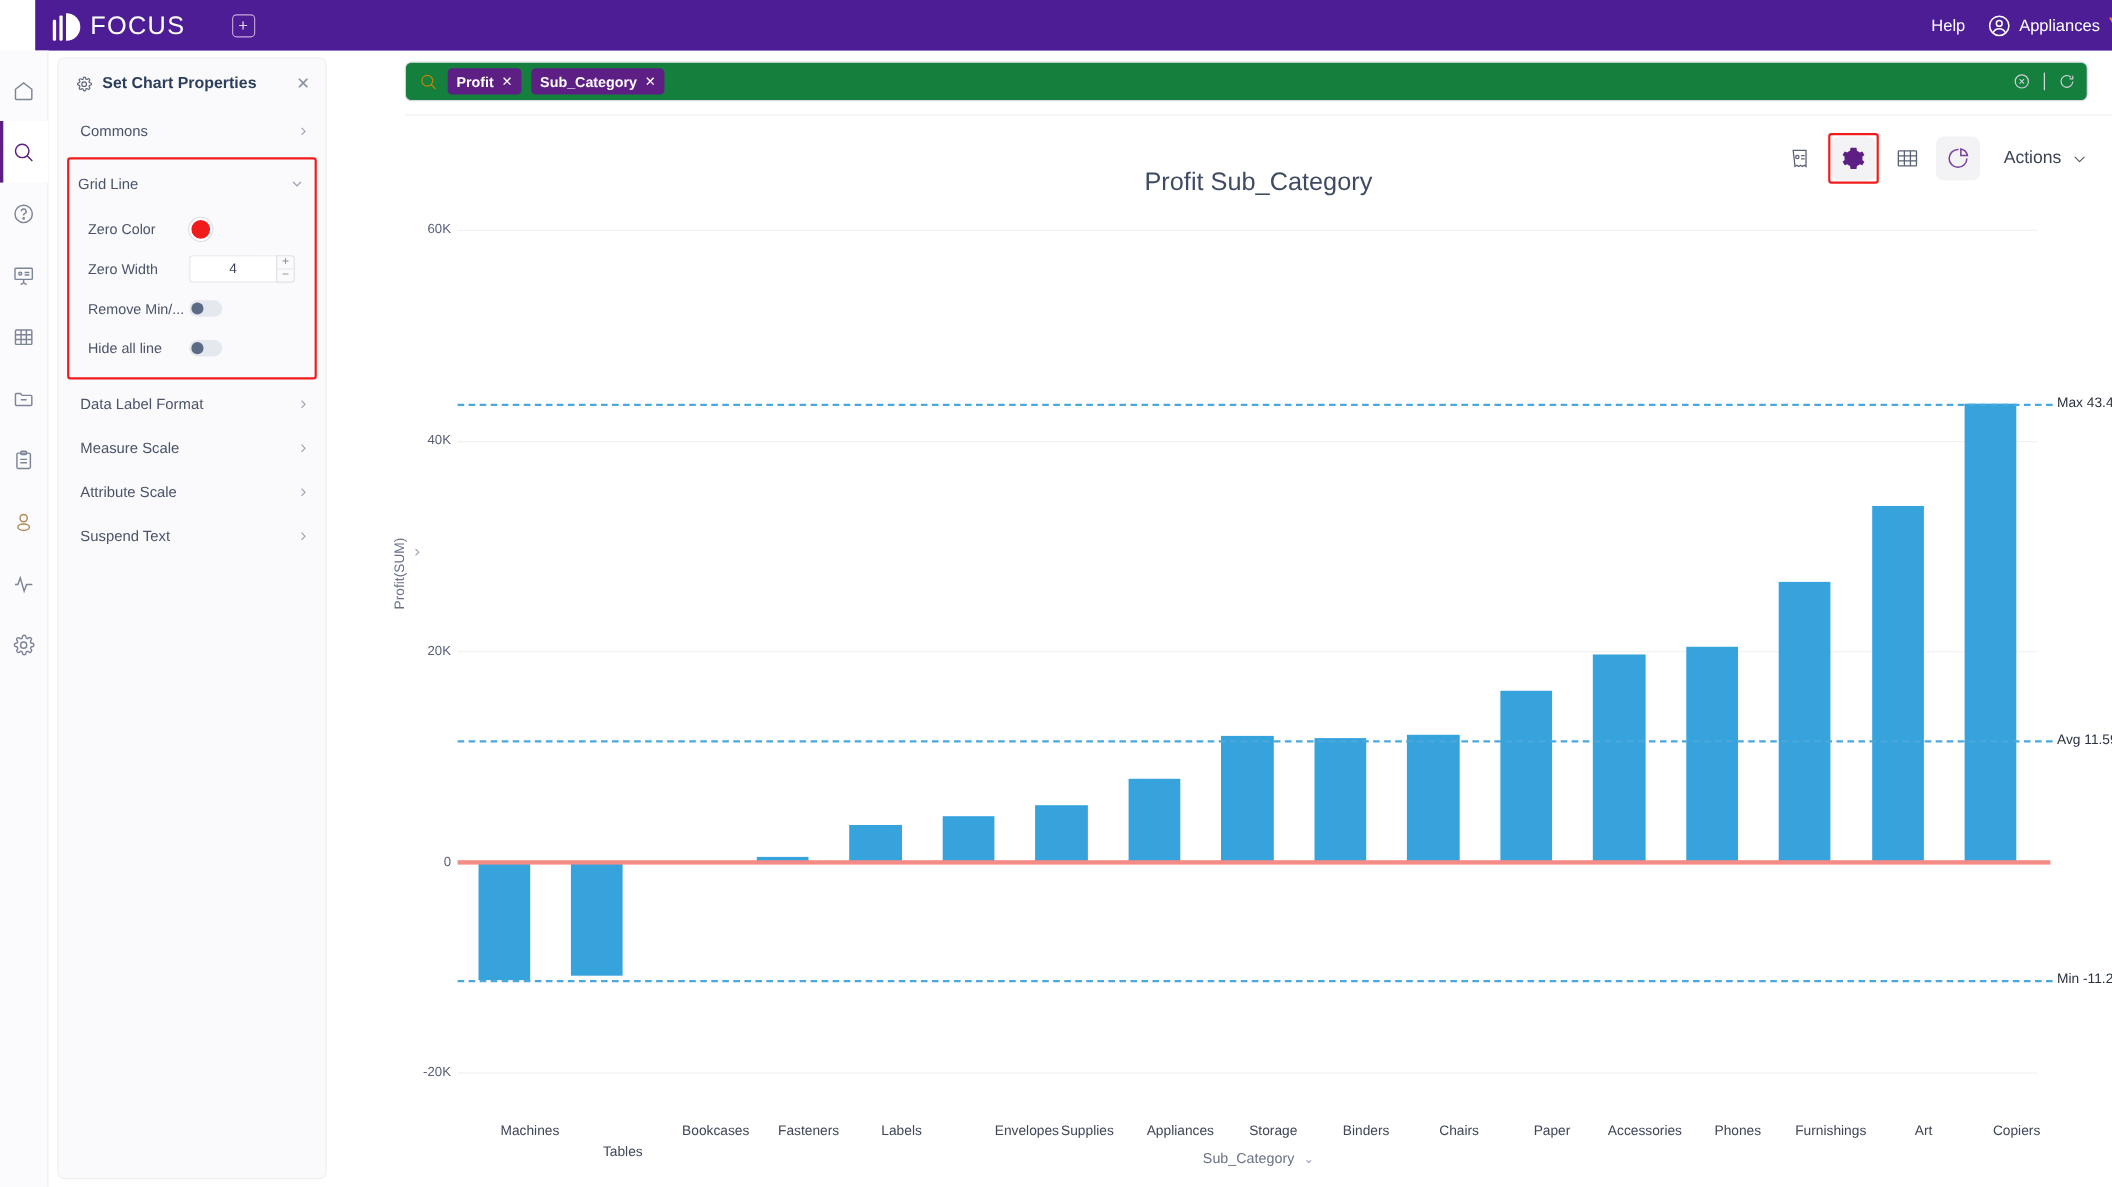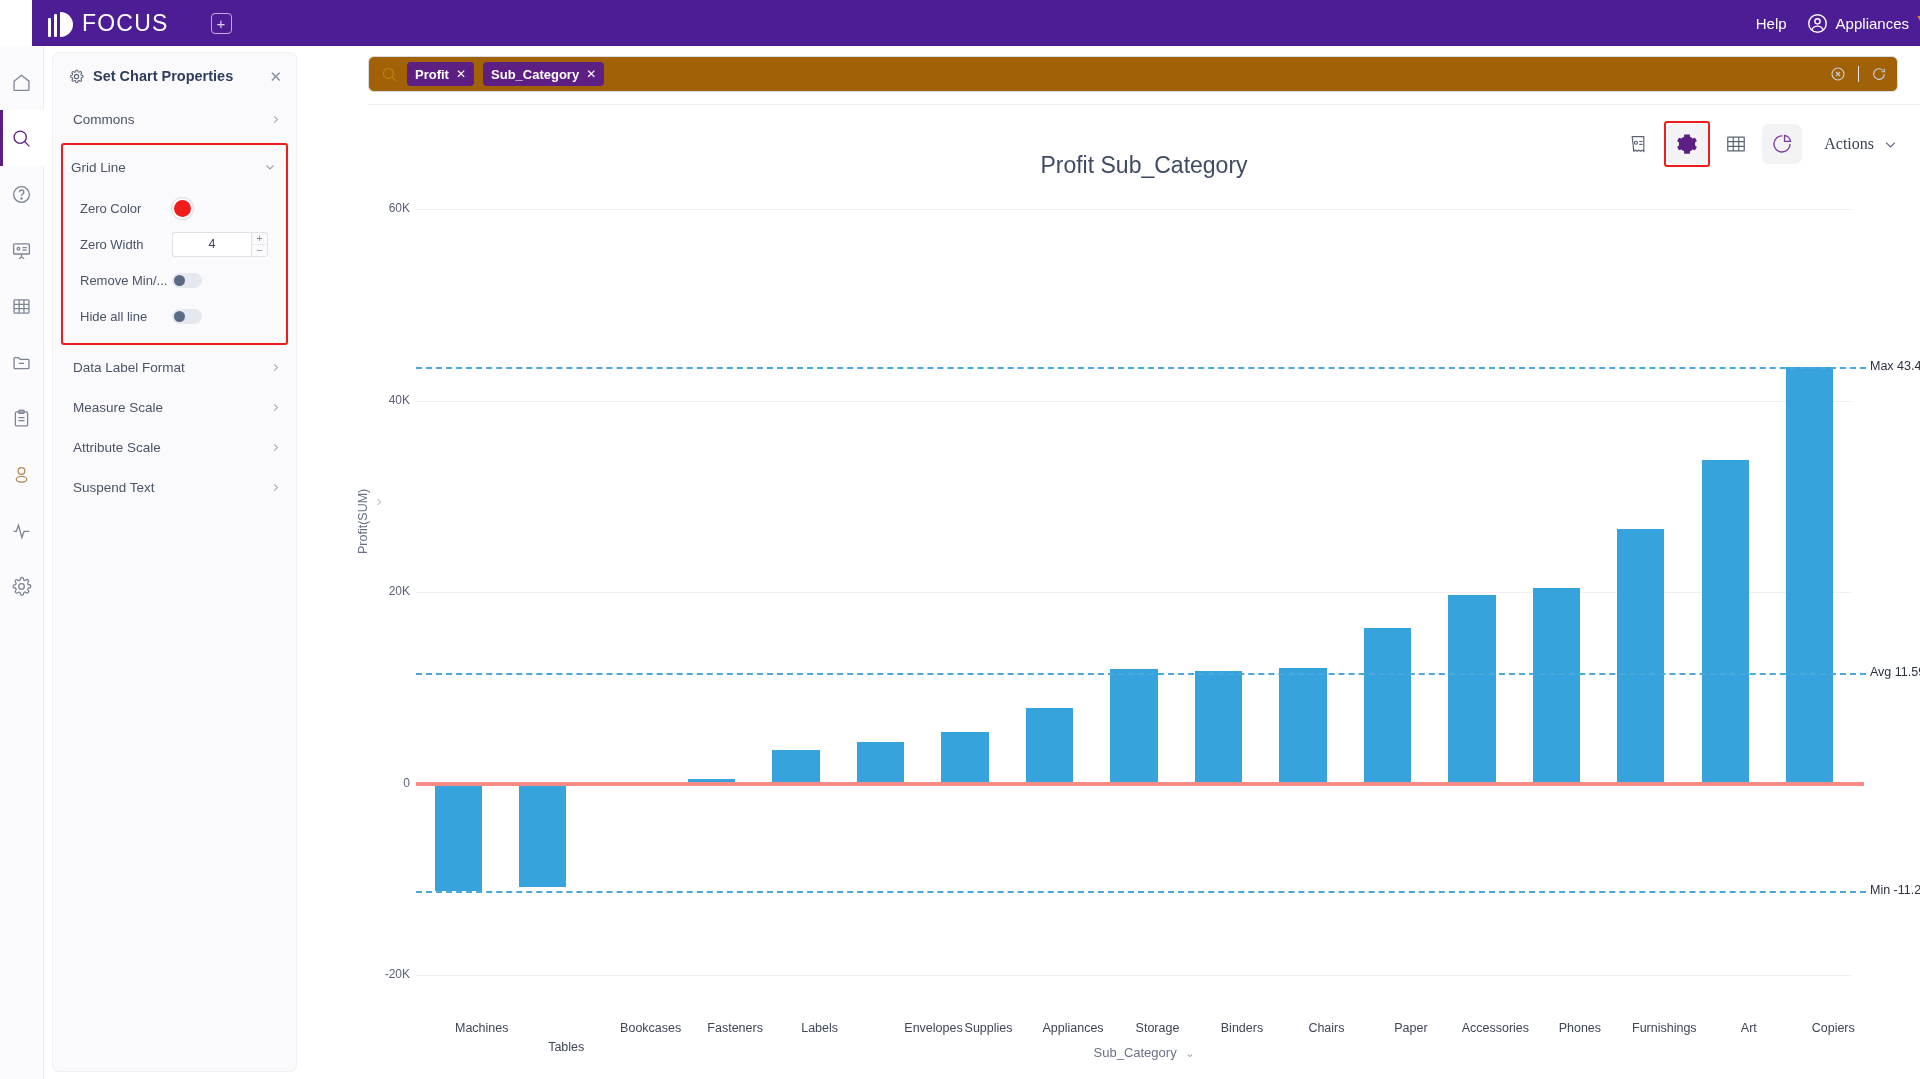--- a/index.html
+++ b/index.html
@@ -121,21 +121,21 @@
     width: 30px; height: 15px; border-radius: 8px;
     background: #e6e8ef; position: relative; cursor: pointer;
   }
   .toggle::after {
     content: ""; position: absolute; left: 2px; top: 2px;
     width: 11px; height: 11px; border-radius: 50%; background: #5b6a85;
   }
   
   .searchbar {
     position: absolute; top: 56px; left: 368px; width: 1530px; height: 36px;
-    border: 1px solid #d9dbe4; border-radius: 6px; background: #a16207;
+    border: 1px solid #d9dbe4; border-radius: 6px; background: #15803d;
     display: flex; align-items: center; padding: 0 10px 0 12px; gap: 9px;
   }
   .chip {
     background: #5d1f83; color: #fff; font-size: 13px; font-weight: bold;
     border-radius: 4px; height: 24px; padding: 0 8px;
     display: flex; align-items: center; gap: 7px; cursor: pointer;
   }
   .chip .x { font-size: 12px; font-weight: normal; cursor: pointer; }
   .search-right {
     margin-left: auto; display: flex; align-items: center; gap: 12px;
@@ -156,21 +156,21 @@
   }
   .tb-btn.shaded { background: #f3f3f6; }
   .tb-active-wrap {
     border: 2px solid #f01c1c; border-radius: 3px; padding: 1px;
     display: flex; align-items: center; justify-content: center;
   }
   .actions {
     display: flex; align-items: center; gap: 9px;
     margin-left: 16px; cursor: pointer;
   }
-  .actions-label { font-size: 16px; color: #3b4256; font-family: Liberation Serif, serif; }
+  .actions-label { font-size: 16px; color: #3b4256; }
   .chart-title {
     position: absolute; top: 47px; left: 0; width: 1552px;
     text-align: center; font-size: 23px; color: #3f4a63; font-weight: 400;
   }
   
   .plot {
     position: absolute; left: 0; top: 104px; width: 1552px; height: 871px;
   }
   .ytick {
     position: absolute; font-size: 12px; color: #5a6177;

